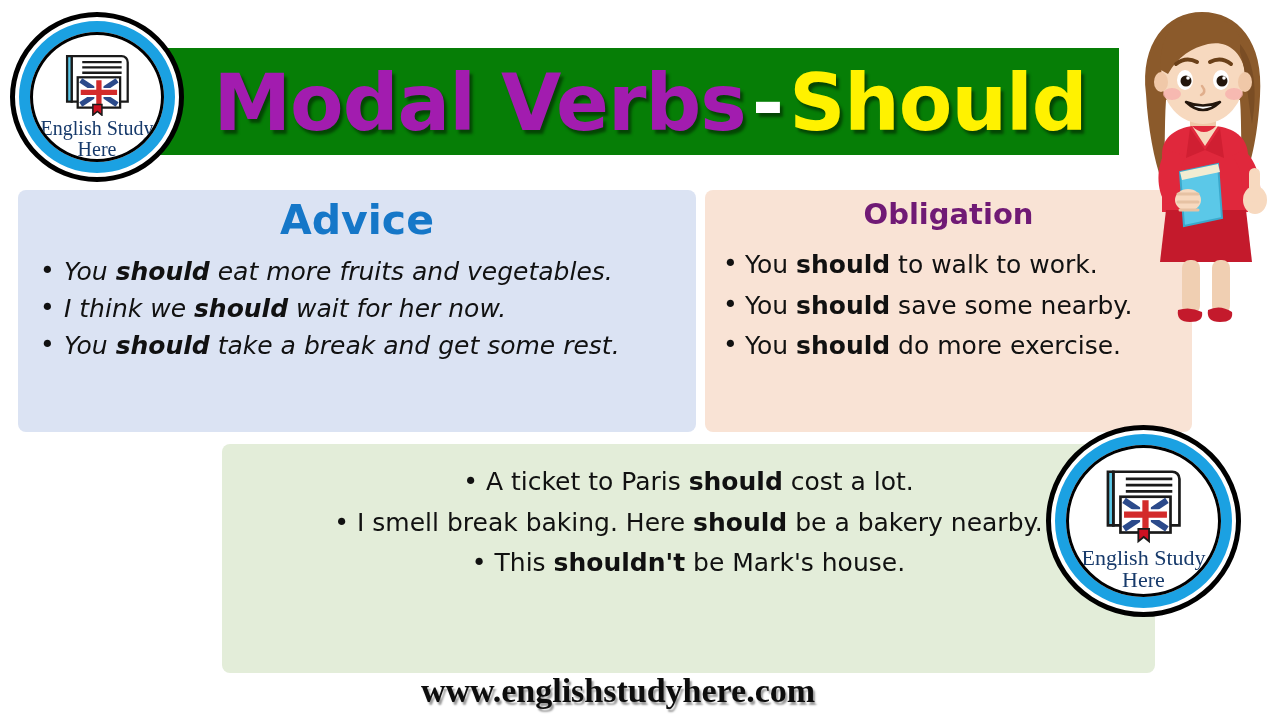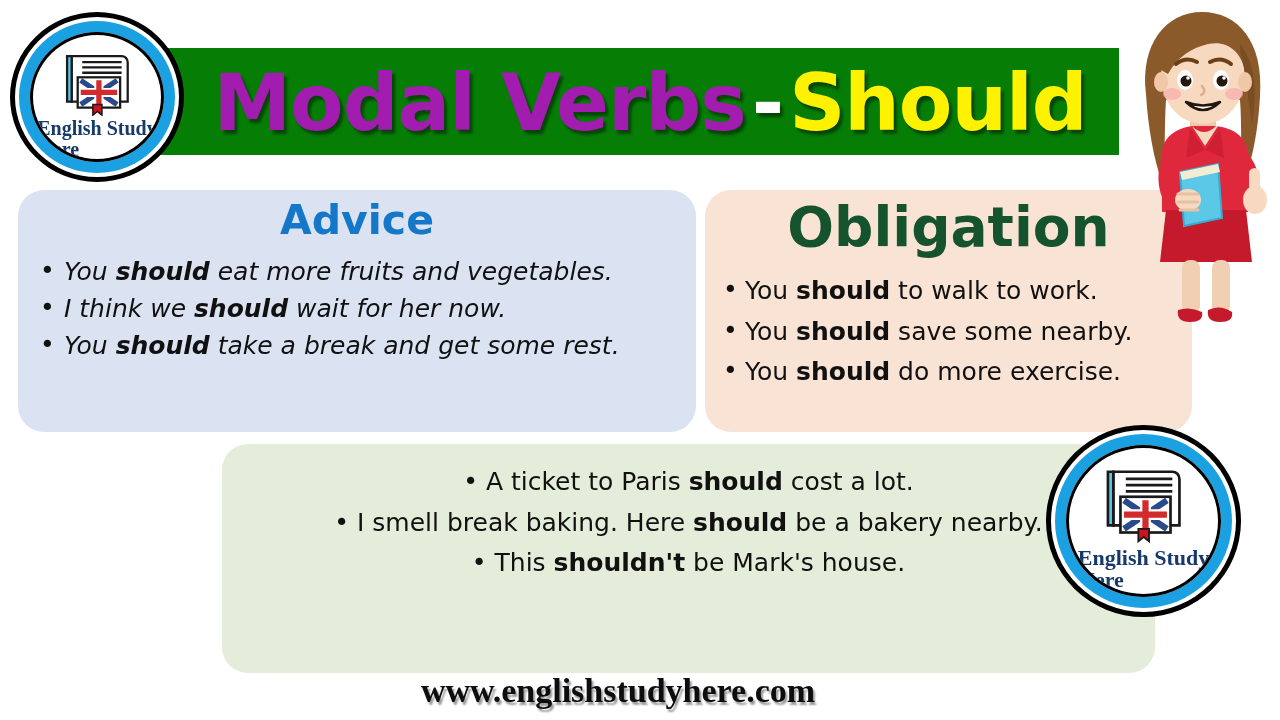--- a/index.html
+++ b/index.html
@@ -97,34 +97,34 @@
     justify-content: flex-start;
     overflow: hidden;
   }
   .logo .book-icon {
     position: relative;
     margin-top: 9%;
     width: 60%;
   }
   .logo .logo-text {
     font-family: "Liberation Serif", serif;
-    font-weight: bold;
+    font-weight: normal;
     color: #173a6b;
-    text-align: left;
+    text-align: center;
     line-height: 1.02;
   }
   #logo-top { left: 10px; top: 12px; width: 174px; height: 170px; }
   #logo-top .logo-text { font-size: 20px; margin-top: 2px; }
   #logo-bottom { left: 1046px; top: 425px; width: 195px; height: 192px; }
   #logo-bottom .logo-text { font-size: 22px; margin-top: 3px; }
 
   
   .card {
     position: absolute;
-    border-radius: 26px;
+    border-radius: 8px;
     box-sizing: border-box;
   }
   .card-heading {
     text-align: center;
     font-family: "DejaVu Sans", sans-serif;
     font-weight: bold;
     line-height: 1;
   }
   .bullets {
     list-style: none;
@@ -168,22 +168,22 @@
     font-size: 25px;
   }
 
   
   #card-obligation {
     left: 705px; top: 190px; width: 487px; height: 242px;
     background: #f9e3d5;
     z-index: 2;
   }
   #card-obligation .card-heading {
-    color: #14532d;
-    font-size: 55px;
+    color: #701a75;
+    font-size: 29px;
     margin-top: 10px;
   }
   #card-obligation .bullets {
     margin: 16px 0 0 10px;
     font-size: 25px;
     line-height: 1.62;
   }
   #card-obligation .bullets li {
     padding-left: 30px;
   }

